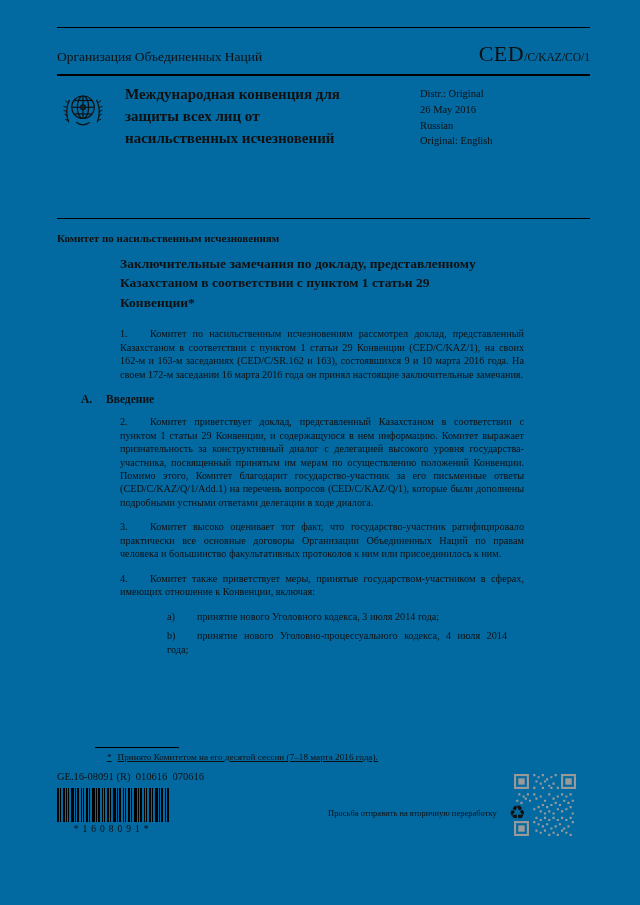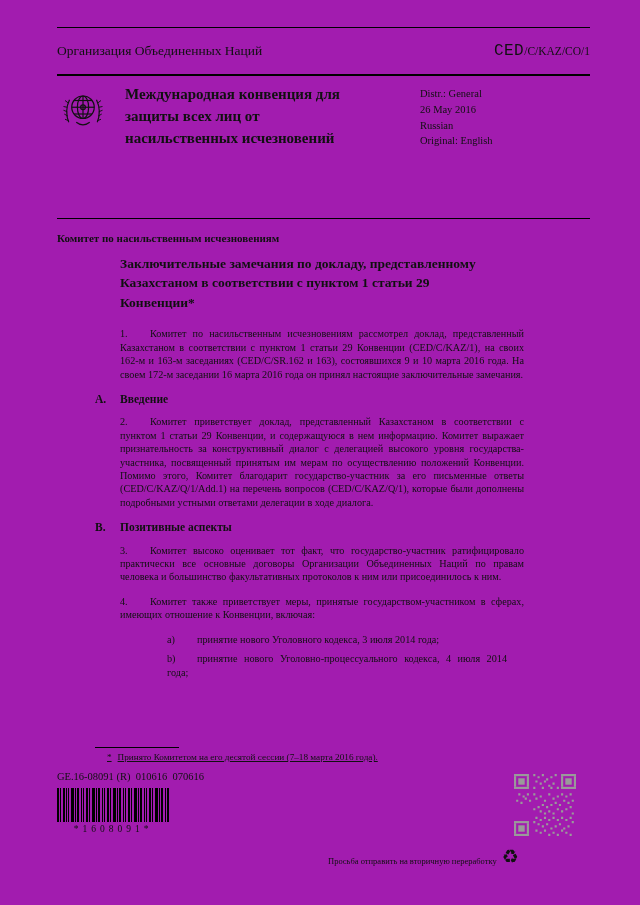--- a/index.html
+++ b/index.html
@@ -1,60 +1,60 @@
 <!DOCTYPE html>
 <html lang="ru"><head>
 <meta charset="utf-8">
 <style>
   * { margin:0; padding:0; box-sizing:border-box; }
   html, body { background:#ffffff; }
   body { width:640px; height:905px; }
   .page {
-    position:relative; width:640px; height:905px; background:#a21caf;
+    position:relative; width:640px; height:905px; background:#0369a1;
     font-family:"Liberation Serif", serif; color:#101010; overflow:hidden;
   }
 
   
   .top-rule { position:absolute; top:27px; left:57px; right:50px; border-top:1.5px solid #000; }
   .header-row { position:absolute; top:41px; left:57px; right:50px; display:flex; justify-content:space-between; align-items:baseline; }
   .org-name { font-size:13.5px; }
-  .sym-main { font-size:16px; letter-spacing:.5px;font-family:Liberation Mono, monospace; }
+  .sym-main { font-size:22px; letter-spacing:.5px; }
   .sym-rest { font-size:11.5px; }
   .header-rule { position:absolute; top:74px; left:57px; right:50px; border-top:2px solid #000; }
 
   
   .masthead { position:absolute; top:84px; left:57px; right:50px; height:133px; }
   .emblem { position:absolute; left:2px; top:3px; width:48px; height:48px; }
   .conv-title { position:absolute; left:68px; top:0; width:232px; font-size:15px; font-weight:bold; line-height:1.45; }
   .distr-block { position:absolute; left:363px; top:2px; font-size:10.5px; line-height:1.5; }
   .mast-rule { position:absolute; top:218px; left:57px; right:50px; border-top:1px solid #000; }
 
   
   .docbody { position:absolute; top:231px; left:57px; width:534px; font-size:10.2px; line-height:1.32; }
   .committee { font-size:11px; font-weight:bold; margin-bottom:8px; }
   .doc-title { margin-left:63px; width:362px; font-size:13.5px; font-weight:bold; line-height:1.45; margin-bottom:15px; }
   .para { margin-left:63px; width:404px; margin-bottom:11px; text-align:justify; }
   .pnum { display:inline-block; width:30px; }
-  .section-heading { margin:10px 0 8px 38px; font-size:11.5px; font-weight:bold; }
+  .section-heading { margin:10px 0 8px 24px; font-size:11.5px; font-weight:bold; }
   .slet { display:inline-block; width:25px; }
   .subitem { margin-left:110px; width:340px; margin-bottom:6px; text-align:justify; }
   .sublabel { display:inline-block; width:30px; }
 
   
   .footnote { position:absolute; top:747px; left:95px; width:430px; font-size:9.2px; }
   .footnote-rule { width:84px; border-top:1px solid #000; margin-bottom:4px; }
   .footnote-text { padding-left:12px;text-decoration:underline; }
   .fn-star { margin-right:6px; }
 
   
   .ge-number { position:absolute; top:771px; left:57px; font-size:10.5px; white-space:pre; }
   .barcode { position:absolute; top:788px; left:57px; width:112px; }
   .barcode svg { display:block; }
   .barcode-text { margin-top:2px; text-align:center; font-family:Liberation Serif, serif; font-size:9.5px; letter-spacing:4px; white-space:nowrap; }
-  .recycle { position:absolute; top:847px; left:328px; display:flex; align-items:flex-end; gap:5px; }
+  .recycle { position:absolute; top:803px; left:328px; display:flex; align-items:center; gap:12px; }
   .recycle-text { font-size:8.5px; }
   .recycle-icon { font-size:19px; line-height:1; font-family:"DejaVu Sans", sans-serif; }
   .qr { position:absolute; top:774px; left:514px; width:62px; height:62px; }
 </style>
 </head>
 <body>
 
 <div class="page">
 
   <div class="top-rule"></div>
@@ -82,42 +82,41 @@
           <path d="M23 47 q9 7 18 0"></path>
         </g>
         <g fill="none" stroke="#111" stroke-width="1.3">
           <path d="M13 45 l-5 -2 M12 39 l-5 -3 M11 33 l-5 -2 M11 27 l-5 -1 M12 21 l-4 -3"></path>
           <path d="M51 45 l5 -2 M52 39 l5 -3 M53 33 l5 -2 M53 27 l5 -1 M52 21 l4 -3"></path>
         </g>
       </svg>
     </span>
     <div class="conv-title">Международная конвенция для защиты всех лиц от насильственных исчезновений</div>
     <div class="distr-block">
-      <div>Distr.: General</div>
+      <div>Distr.: Original</div>
       <div>26 May 2016</div>
       <div>Russian</div>
       <div>Original: English</div>
     </div>
   </div>
 
   <div class="mast-rule"></div>
 
   <div class="docbody">
 
     <div class="committee">Комитет по насильственным исчезновениям</div>
 
     <div class="doc-title"><span>Заключительные замечания по докладу, представленному Казахстаном в соответствии с пунктом 1 статьи 29 Конвенции</span><span class="fn-marker">*</span></div>
 
     <div class="para"><span class="pnum">1.</span><span>Комитет по насильственным исчезновениям рассмотрел доклад, представленный Казахстаном в соответствии с пунктом 1 статьи 29 Конвенции (CED/C/KAZ/1), на своих 162-м и 163-м заседаниях (CED/C/SR.162 и 163), состоявшихся 9 и 10 марта 2016 года. На своем 172-м заседании 16 марта 2016 года он принял настоящие заключительные замечания.</span></div>
 
     <div class="section-heading"><span class="slet">A.</span><span>Введение</span></div>
 
     <div class="para"><span class="pnum">2.</span><span>Комитет приветствует доклад, представленный Казахстаном в соответствии с пунктом 1 статьи 29 Конвенции, и содержащуюся в нем информацию. Комитет выражает признательность за конструктивный диалог с делегацией высокого уровня государства-участника, посвященный принятым им мерам по осуществлению положений Конвенции. Помимо этого, Комитет благодарит государство-участник за его письменные ответы (CED/C/KAZ/Q/1/Add.1) на перечень вопросов (CED/C/KAZ/Q/1), которые были дополнены подробными устными ответами делегации в ходе диалога.</span></div>
 
-    <div class="section-heading"><span class="slet">B.</span><span>Позитивные аспекты</span></div>
 
     <div class="para"><span class="pnum">3.</span><span>Комитет высоко оценивает тот факт, что государство-участник ратифицировало практически все основные договоры Организации Объединенных Наций по правам человека и большинство факультативных протоколов к ним или присоединилось к ним.</span></div>
 
     <div class="para"><span class="pnum">4.</span><span>Комитет также приветствует меры, принятые государством-участником в сферах, имеющих отношение к Конвенции, включая:</span></div>
 
     <div class="subitem"><span class="sublabel">a)</span><span>принятие нового Уголовного кодекса, 3 июля 2014 года;</span></div>
 
     <div class="subitem"><span class="sublabel">b)</span><span>принятие нового Уголовно-процессуального кодекса, 4 июля 2014 года;</span></div>
 
   </div>

